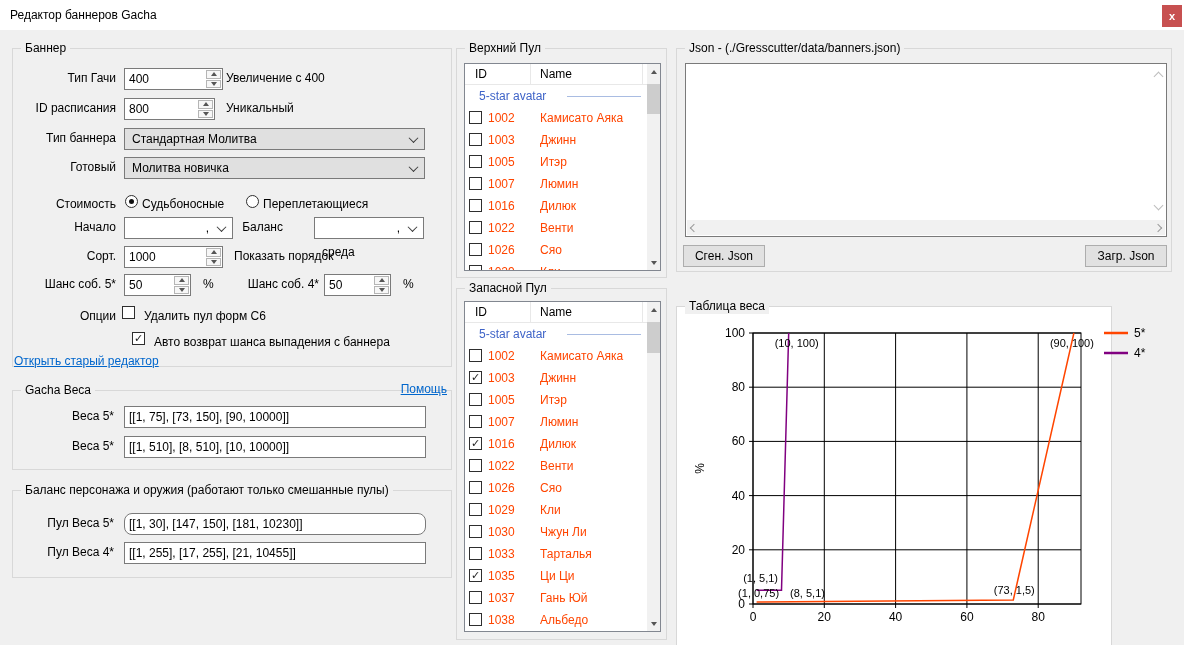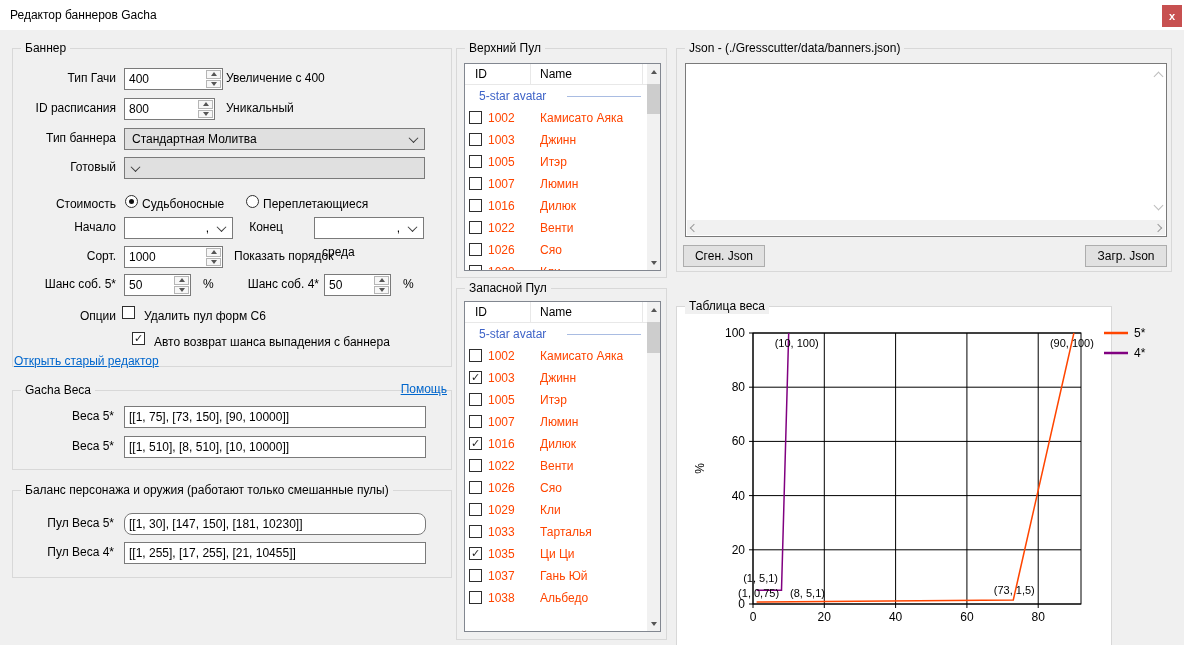--- a/index.html
+++ b/index.html
@@ -123,36 +123,37 @@
     <span class="hint" style="left:213px;top:52px">Уникальный</span>
 
     <span class="flabel" style="left:0;top:82px;width:103px">Тип баннера</span>
     <div class="combo gray" style="left:111px;top:79px;width:301px">
       <span class="ctext">Стандартная Молитва</span>
       <span class="chevd"></span>
     </div>
 
     <span class="flabel" style="left:0;top:111px;width:103px">Готовый</span>
     <div class="combo gray" style="left:111px;top:108px;width:301px">
+      <span class="ctext">Молитва новичка</span>
       <span class="chevd"></span>
     </div>
 
     <span class="flabel" style="left:0;top:148px;width:103px">Стоимость</span>
     <span class="radio sel" style="left:112px;top:146px"></span>
     <span class="hint" style="left:129px;top:148px">Судьбоносные</span>
     <span class="radio" style="left:233px;top:146px"></span>
     <span class="hint" style="left:250px;top:148px">Переплетающиеся</span>
 
     <span class="flabel" style="left:0;top:171px;width:103px">Начало</span>
     <div class="combo white" style="left:111px;top:168px;width:109px">
       <span class="cday">четверг</span>
       <span class="ccomma">,</span>
       <span class="chevd"></span>
     </div>
-    <span class="flabel" style="left:205px;top:171px;width:65px">Конец</span>
+    <span class="flabel" style="left:205px;top:171px;width:65px">Баланс</span>
     <div class="combo white" style="left:301px;top:168px;width:110px">
       <span class="cday">среда</span>
       <span class="ccomma">,</span>
       <span class="chevd"></span>
     </div>
 
     <span class="flabel" style="left:0;top:200px;width:103px">Сорт.</span>
     <div class="spin" style="left:111px;top:197px;width:99px">
       <input value="1000" style="">
       <span class="sbcol">
@@ -337,20 +338,25 @@
           </div>
           <div class="lrow">
             <span class="cbx lcb"></span>
             <span class="lid">1026</span>
             <span class="lname">Сяо</span>
           </div>
           <div class="lrow">
             <span class="cbx lcb"></span>
             <span class="lid">1029</span>
             <span class="lname">Кли</span>
+          </div>
+          <div class="lrow">
+            <span class="cbx lcb"></span>
+            <span class="lid">1030</span>
+            <span class="lname">Чжун Ли</span>
           </div>
           <div class="lrow">
             <span class="cbx lcb"></span>
             <span class="lid">1033</span>
             <span class="lname">Тарталья</span>
           </div>
           <div class="lrow">
             <span class="cbx lcb on">✓</span>
             <span class="lid">1035</span>
             <span class="lname">Ци Ци</span>

